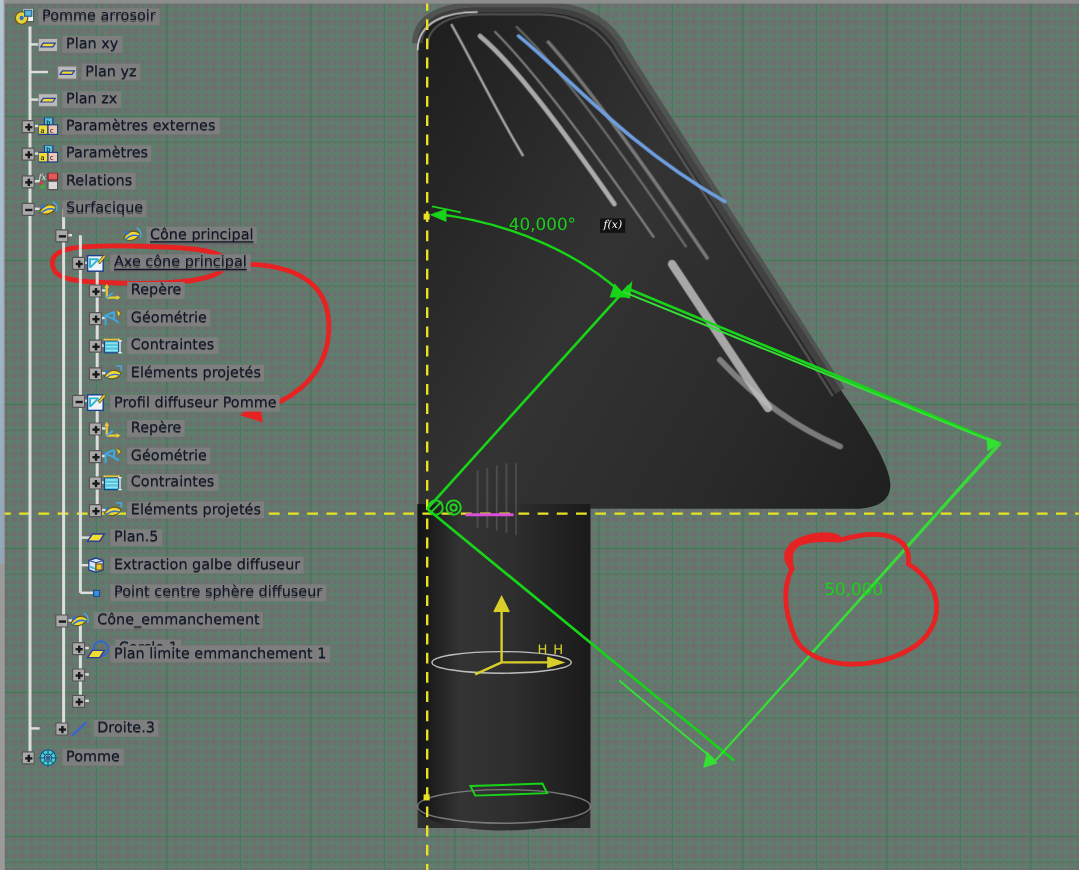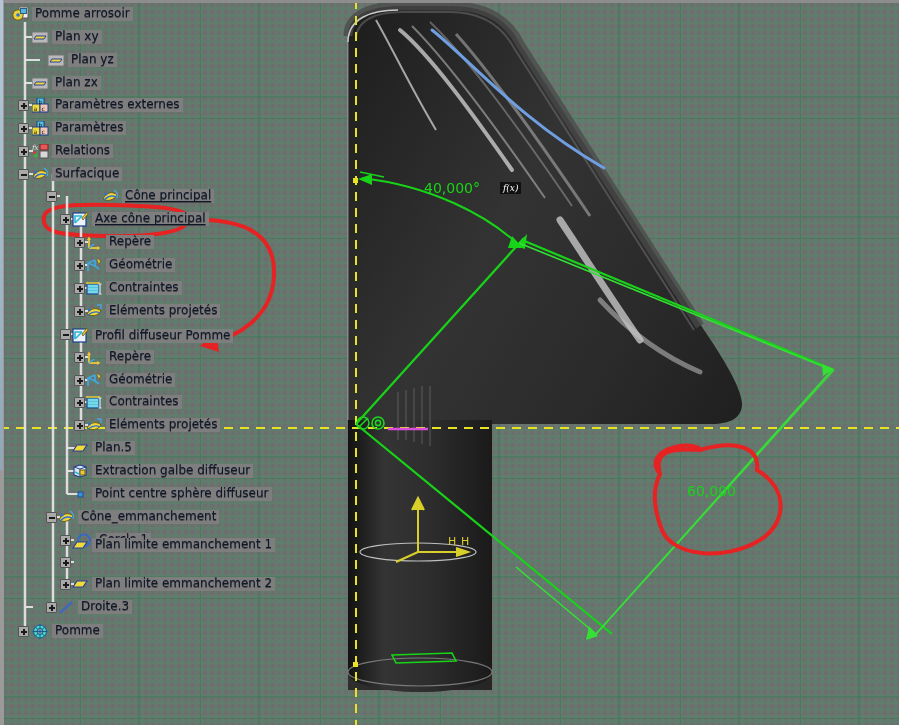--- a/index.html
+++ b/index.html
@@ -229,21 +229,21 @@
   </svg>
 
   <div style="position:absolute;left:424px;top:180px;display:flex;align-items:center;gap:20px;">
     <span style="font-size:14px;color:#18d418;font-family:'DejaVu Sans',sans-serif;">40,000°</span>
     <span style="display:inline-block;background:#111;color:#fff;font-size:9px;
                  font-style:italic;padding:1px 3px;line-height:10px;
                  font-family:'DejaVu Serif',serif;">f(x)</span>
   </div>
 
   <div style="position:absolute;left:687px;top:481px;">
-    <span style="font-size:14px;color:#18d418;font-family:'DejaVu Sans',sans-serif;">60,000</span>
+    <span style="font-size:14px;color:#18d418;font-family:'DejaVu Sans',sans-serif;">50,000</span>
   </div>
 
   <svg class="layer" id="annot">
 
     <g stroke="#e62222" stroke-width="4" fill="none" stroke-linecap="round">
       <path d="M44,222 C40,206 66,204 110,205 C158,206 190,208 188,220
                C186,233 150,237 104,236 C62,235 46,233 44,222 Z"></path>
       <path d="M188,220 C248,218 276,236 274,276
                C272,318 236,338 206,344"></path>
       <path d="M216,332 L200,346 L219,352" fill="#e62222" stroke="none"></path>
@@ -545,26 +545,20 @@
         <span class="lbl">Cercle.1</span>
       </div>
       <div class="pm plus" style="position: absolute; left: 60px; top: 535px;"></div>
       <div class="node" style="left: 72px; top: 536px;">
         <span class="ico"><svg width="17" height="15" viewBox="0 0 17 15">
             <path d="M1 10 L11 10 L15 4 L5 4 Z" fill="#f0dc35" stroke="#2b3f96" stroke-width="1.2"></path>
           </svg></span>
         <span class="lbl">Plan limite emmanchement 1</span>
       </div>
       <div class="pm plus" style="position: absolute; left: 60px; top: 557px;"></div>
-      <div class="node" style="left: 72px; top: 575px;">
-        <span class="ico"><svg width="17" height="15" viewBox="0 0 17 15">
-            <path d="M1 10 L11 10 L15 4 L5 4 Z" fill="#f0dc35" stroke="#2b3f96" stroke-width="1.2"></path>
-          </svg></span>
-        <span class="lbl">Plan limite emmanchement 2</span>
-      </div>
       <div class="pm plus" style="position: absolute; left: 60px; top: 579px;"></div>
       <div class="node" style="left: 58px; top: 598px;">
         <span class="ico"><svg width="17" height="15" viewBox="0 0 17 15">
             <line x1="2" y1="13" x2="14" y2="2" stroke="#3b66c9" stroke-width="2.2"></line>
           </svg></span>
         <span class="lbl">Droite.3</span>
       </div>
       <div class="pm plus" style="position: absolute; left: 46px; top: 602px;"></div>
       <div class="node" style="left: 32px; top: 622px;">
         <span class="ico"><svg width="17" height="15" viewBox="0 0 17 15">

